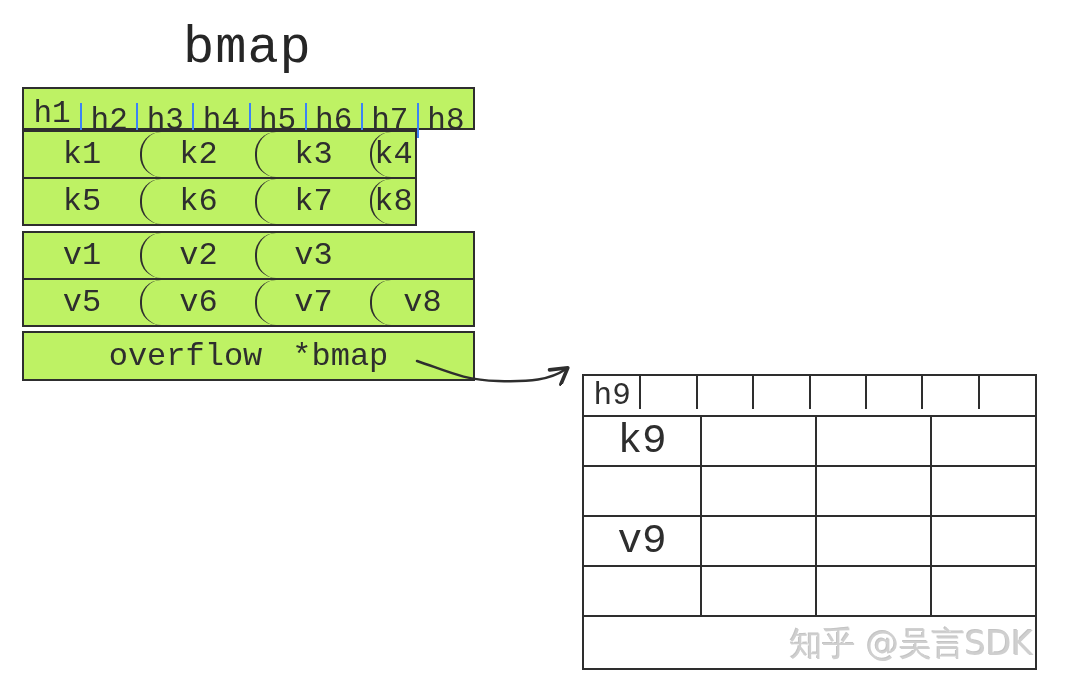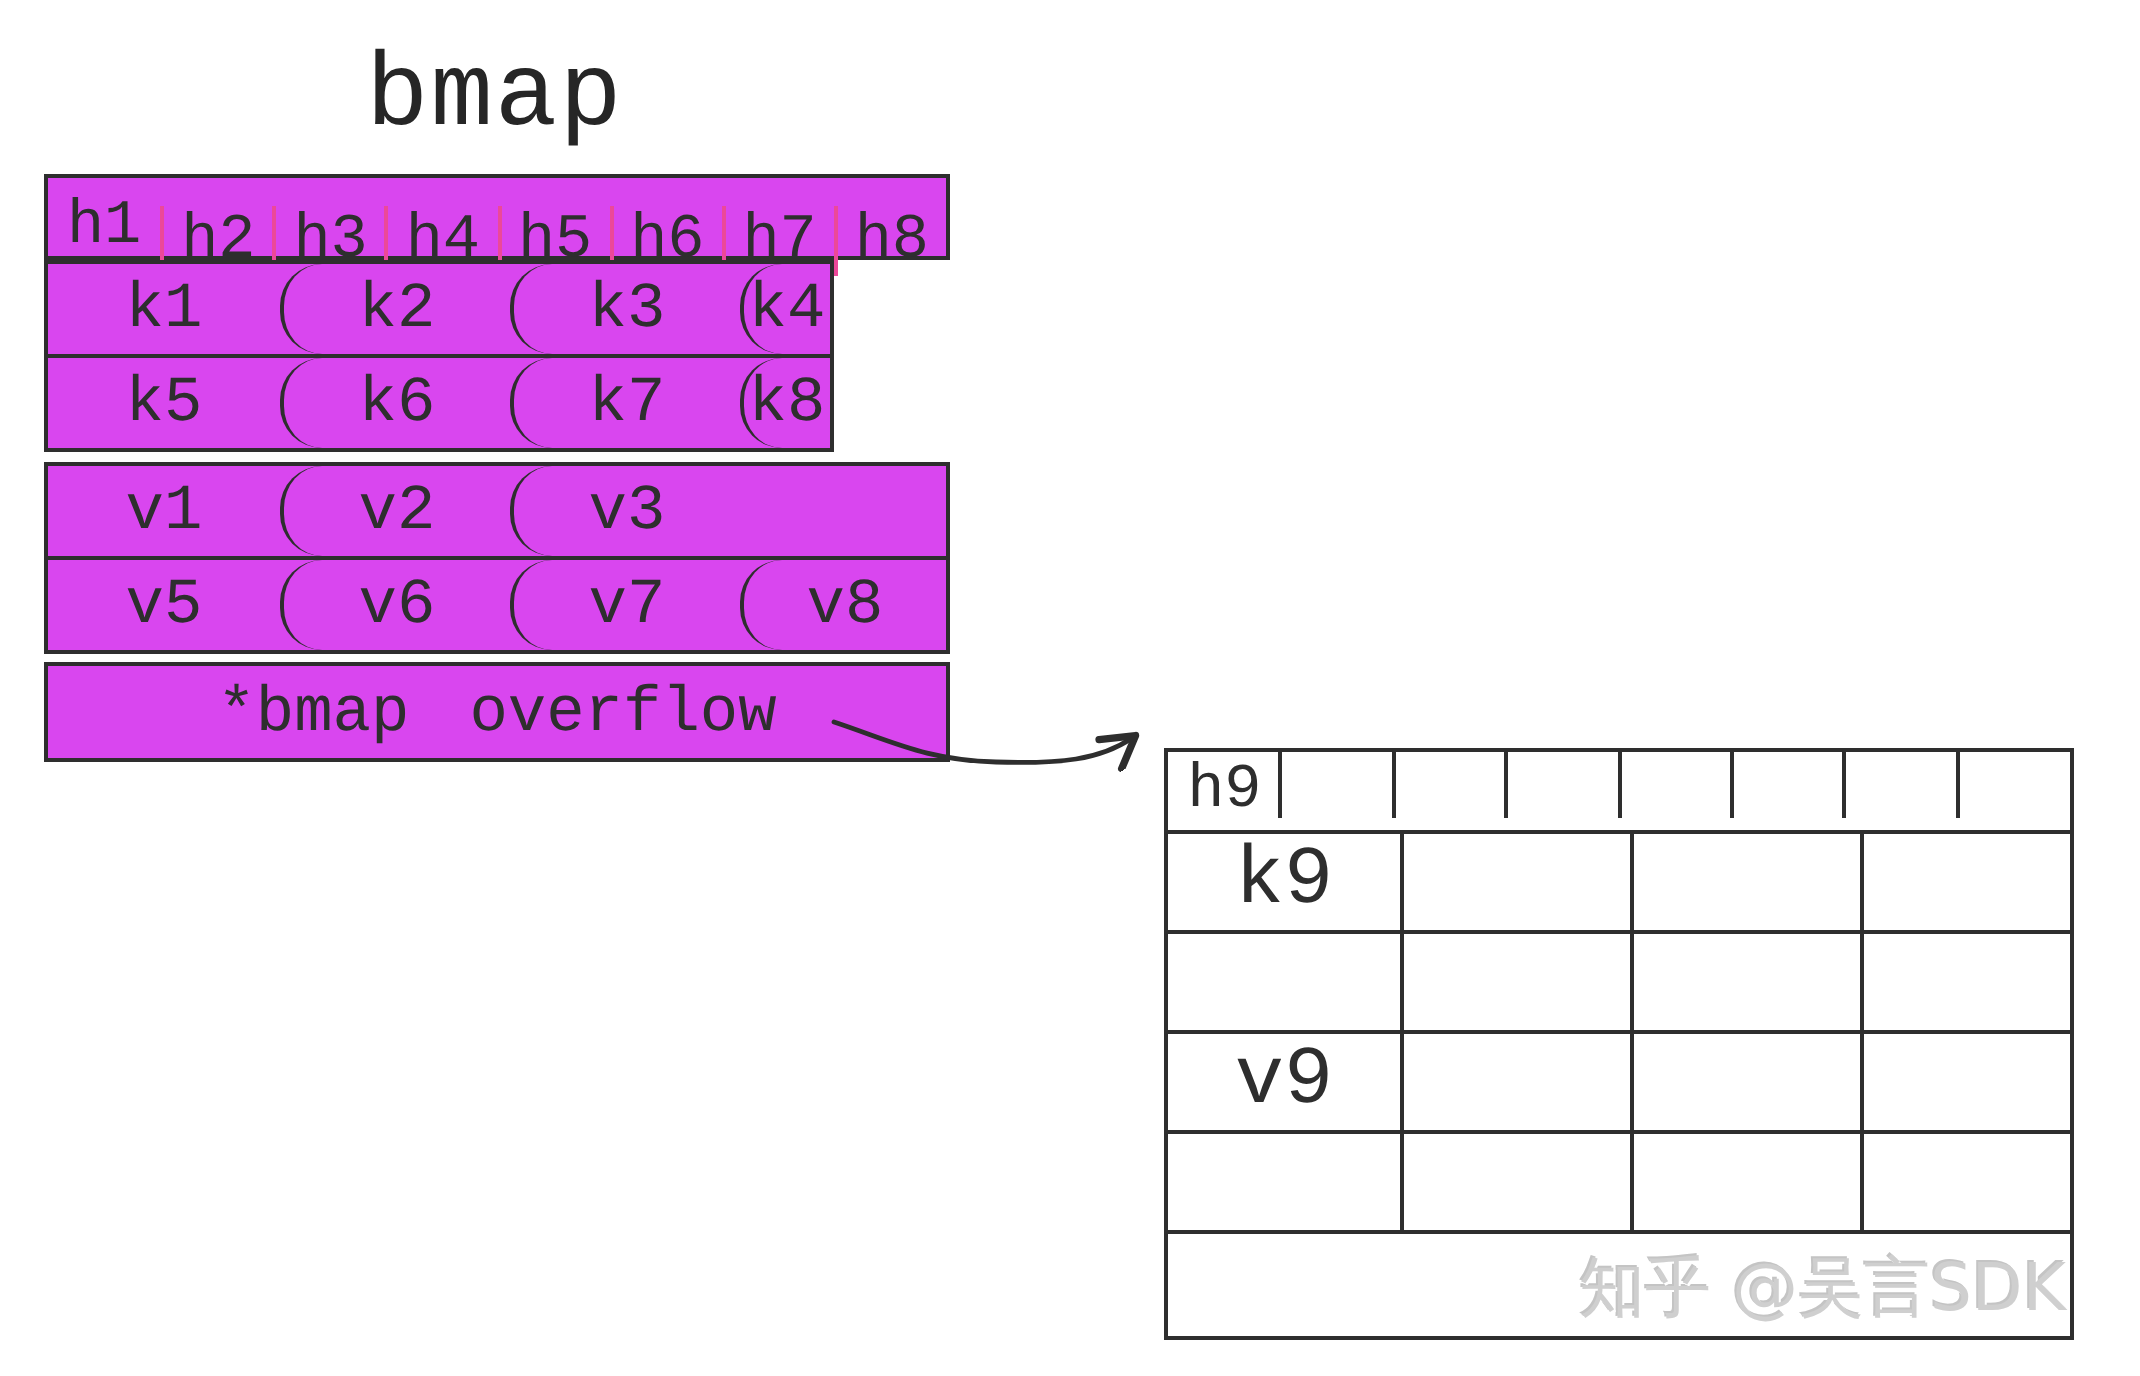--- a/index.html
+++ b/index.html
@@ -5,24 +5,24 @@
   html,body{margin:0;padding:0;background:#fff;}
   .stage{
     position:relative;width:1070px;height:688px;background:#ffffff;overflow:hidden;
     font-family:"Liberation Mono","DejaVu Sans Mono",monospace;color:#2e2e2e;padding-left:15px;
   }
   .title{
     position:absolute;left:183px;top:20px;font-size:52px;line-height:1.1;
     letter-spacing:1px;color:#262626;
   }
   
-  .sec{position:absolute;box-sizing:border-box;border:2px solid #2e2e2e;background:#d946ef;}
+  .sec{position:absolute;box-sizing:border-box;border:2px solid #2e2e2e;background:#bef264;}
   .grid8{display:grid;grid-template-columns:repeat(8,1fr);}
   .grid8 .cell{display:flex;align-items:center;justify-content:center;font-size:31px;}
-  .grid8 .cell + .cell{border-left:2px solid #ec4899;margin-top:14px;}
+  .grid8 .cell + .cell{border-left:2px solid #3b82f6;margin-top:14px;}
   .block2{display:flex;flex-direction:column;}
   .row4{flex:1;display:grid;grid-template-columns:116px 115px 115px 1fr;}
   .row4 + .row4{border-top:2px solid #2e2e2e;}
   .row4 .cell{display:flex;align-items:center;justify-content:center;font-size:32px;}
   .row4 .cell + .cell{border-left:2px solid #2e2e2e;border-radius:21px;}
   .ovf{display:flex;align-items:center;justify-content:center;gap:30px;font-size:32px;}
   
   .rt{position:absolute;box-sizing:border-box;border:2px solid #2e2e2e;background:#fff;
       display:flex;flex-direction:column;}
   .rt-hdr{height:39px;border-bottom:2px solid #2e2e2e;display:grid;grid-template-columns:repeat(8,1fr);}
@@ -82,22 +82,22 @@
     </div>
     <div class="row4">
       <div class="cell">v5</div>
       <div class="cell">v6</div>
       <div class="cell">v7</div>
       <div class="cell">v8</div>
     </div>
   </div>
 
   <div class="sec ovf" style="left:22px;top:331px;width:453px;height:50px">
+    <span>overflow</span>
     <span>*bmap</span>
-    <span>overflow</span>
   </div>
 
   <svg class="arrow-svg" width="190" height="44" viewBox="0 0 190 44">
     <defs>
       <marker id="ah" viewBox="0 0 10 10" refX="7.5" refY="5" markerWidth="9" markerHeight="9" orient="auto-start-reverse">
         <path d="M1 1 L8.5 5 L1.5 9.5" fill="none" stroke="#2e2e2e" stroke-width="1.7" stroke-linecap="round" stroke-linejoin="round"></path>
       </marker>
     </defs>
     <path d="M14 11 C 44 21, 60 30, 95 31 C 127 32, 147 30, 163 19" fill="none" stroke="#2e2e2e" stroke-width="2.4" stroke-linecap="round" marker-end="url(#ah)"></path>
   </svg>

